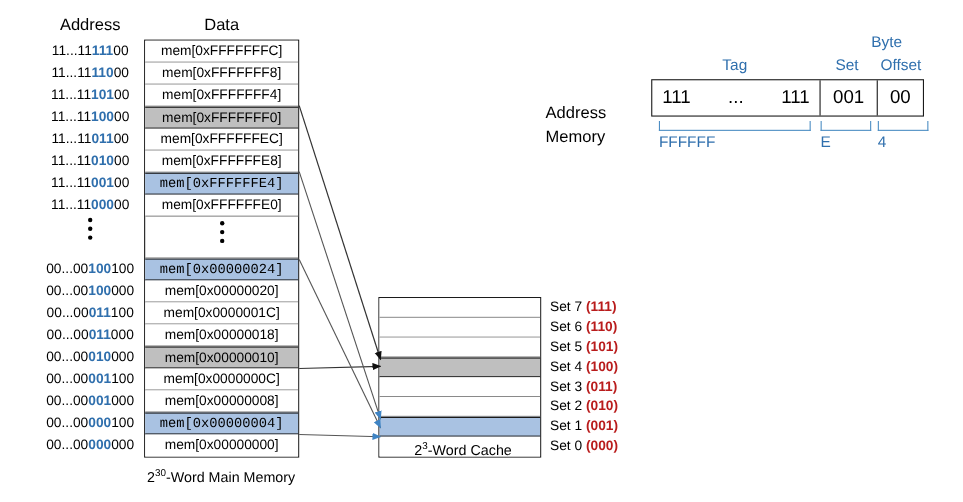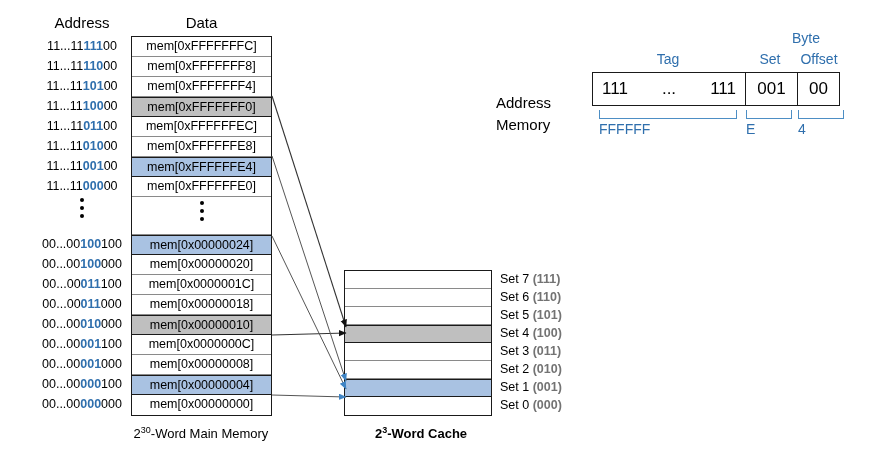--- a/index.html
+++ b/index.html
@@ -35,21 +35,21 @@
     left:131px;top:36px;width:141px;
     border:1.6px solid #1a1a1a;box-sizing:border-box;background:#fff;
   }
   .mem-row{
     height:20px;line-height:19px;font-size:12.5px;text-align:center;
     border-bottom:1px solid #8a8a8a;box-sizing:border-box;white-space:nowrap;
     background:#fff;
   }
   .mem-row:last-child{border-bottom:none;}
   .mem-row.gray{background:#bfbfbf;border-top:1.6px solid #1a1a1a;border-bottom:1.6px solid #1a1a1a;}
-  .mem-row.blue{background:#a9c2e2;border-top:1.6px solid #1a1a1a;border-bottom:1.6px solid #1a1a1a;}
+  .mem-row.blue{background:#a9c2e2;border-top:1.6px solid #1a1a1a;border-bottom:1.6px solid #1a1a1a;font-family:Liberation Mono, monospace;}
   .mem-ell{height:38px;position:relative;border-bottom:1px solid #8a8a8a;box-sizing:border-box;}
   .mem-ell .dots{
     position:absolute;left:50%;top:4px;transform:translateX(-50%);
     display:flex;flex-direction:column;gap:4px;
   }
 
   
   #cache-table{
     left:344px;top:270px;width:148px;
     border:1.6px solid #1a1a1a;box-sizing:border-box;background:#fff;
@@ -58,21 +58,21 @@
     height:18px;border-bottom:1px solid #8a8a8a;box-sizing:border-box;background:#fff;
   }
   .cache-row:last-child{border-bottom:none;}
   .cache-row.gray{background:#bfbfbf;border-top:1.6px solid #1a1a1a;border-bottom:1.6px solid #1a1a1a;}
   .cache-row.blue{background:#a9c2e2;border-top:1.6px solid #1a1a1a;border-bottom:1.6px solid #1a1a1a;}
 
   #cache-labels{left:500px;top:270px;}
   .set-label{
     height:18px;line-height:18px;font-size:12.5px;white-space:nowrap;color:#000;
   }
-  .set-label .bits{color:#737373;font-weight:bold;}
+  .set-label .bits{color:#b91c1c;font-weight:bold;}
 
   
   .caption{font-size:13px;white-space:nowrap;text-align:center;color:#000;}
   sup{font-size:9px;vertical-align:super;}
 
   
   #addr-format{left:496px;top:18px;width:360px;height:130px;}
   .af-lead{
     font-size:15px;line-height:21px;white-space:nowrap;color:#000;
   }
@@ -172,21 +172,21 @@
     <div class="set-label"><span>Set 6 </span><span class="bits">(110)</span></div>
     <div class="set-label"><span>Set 5 </span><span class="bits">(101)</span></div>
     <div class="set-label"><span>Set 4 </span><span class="bits">(100)</span></div>
     <div class="set-label"><span>Set 3 </span><span class="bits">(011)</span></div>
     <div class="set-label"><span>Set 2 </span><span class="bits">(010)</span></div>
     <div class="set-label"><span>Set 1 </span><span class="bits">(001)</span></div>
     <div class="set-label"><span>Set 0 </span><span class="bits">(000)</span></div>
   </div>
 
 <div class="abs caption" id="memory-caption" style="left:101px;top:425px;width:200px;"><span>2</span><sup>30</sup><span>-Word Main Memory</span></div>
-<div class="abs caption" id="cache-caption" style="left:348px;top:425px;width:146px;font-weight:bold;"><span>2</span><sup>3</sup><span>-Word Cache</span></div>
+<div class="abs caption" id="cache-caption" style="left:348px;top:400px;width:146px;"><span>2</span><sup>3</sup><span>-Word Cache</span></div>
 
 <div class="abs" id="addr-format">
 
   <div class="abs af-lead" style="left:0px;top:52px;margin-top:44px;">Memory</div>
   <div class="abs af-lead" style="left:0px;top:74px;">Address</div>
 
   <div class="af-top-label" style="left:96px;top:33px;width:152px;">Tag</div>
   <div class="af-top-label" style="left:248px;top:33px;width:52px;">Set</div>
   <div class="af-top-label" style="left:279px;top:12px;width:62px;">Byte</div>
   <div class="af-top-label" style="left:292px;top:33px;width:62px;">Offset</div>

